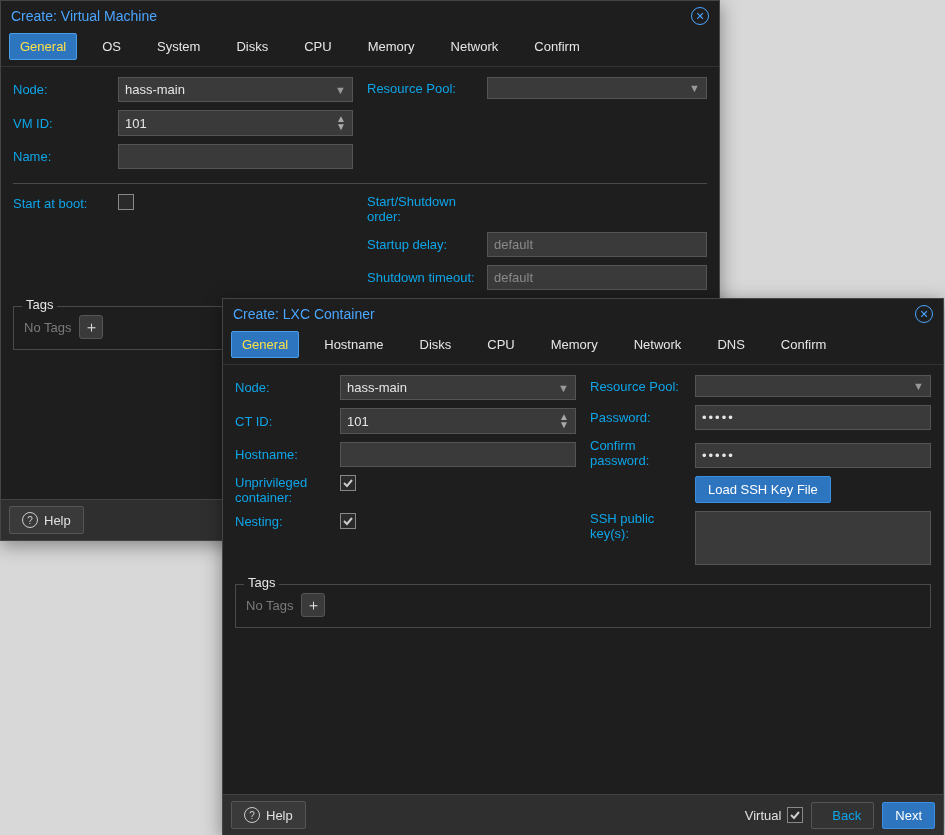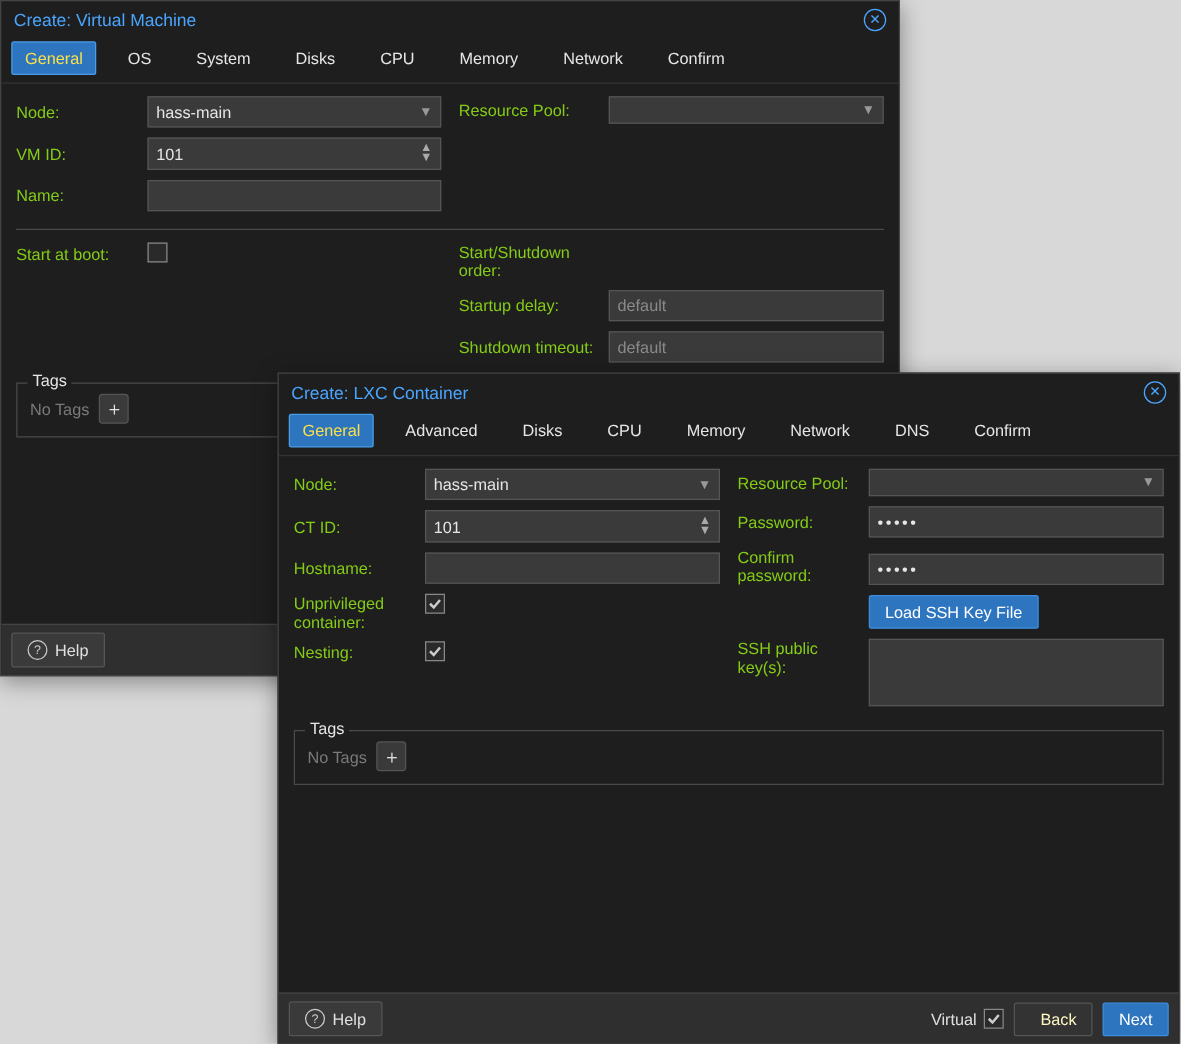--- a/index.html
+++ b/index.html
@@ -89,21 +89,21 @@
   .col {
     flex: 1;
   }
   .row {
     display: flex;
     align-items: center;
     margin-bottom: 8px;
   }
   .row .lbl {
     flex: 0 0 105px;
-    color: #84cc16;
+    color: #0ea5e9;
   }
   .row .ctl {
     flex: 1;
     border-radius: 10px;
   }
   input[type=text], .select, textarea {
     width: 100%;
     box-sizing: border-box;
     background: #3a3a3a;
     border: 1px solid #555;
@@ -203,21 +203,21 @@
     color: #fff;
     border: 1px solid #3c8fe0;
   }
   .btn.dark {
     background: #3a3a3a;
     color: #e0e0e0;
     border: 1px solid #555;
   }
   .btn.dark.disabled {
     background: #333;
-    color: #fef9c3;
+    color: #0ea5e9;
     cursor: default;
     padding-left: 20px;
   }
   .footer {
     display: flex;
     align-items: center;
     padding: 6px 8px;
     background: #2f2f2f;
     border-top: 1px solid #444;
     gap: 8px;
@@ -352,21 +352,21 @@
 </div>
 
 <div class="dialog dialog-lxc">
   <div class="titlebar">
     <div class="title">Create: LXC Container</div>
     <div class="close-x">✕</div>
   </div>
 
   <div class="tabs">
     <div class="tab active">General</div>
-    <div class="tab">Advanced</div>
+    <div class="tab">Hostname</div>
     <div class="tab">Disks</div>
     <div class="tab">CPU</div>
     <div class="tab">Memory</div>
     <div class="tab">Network</div>
     <div class="tab">DNS</div>
     <div class="tab">Confirm</div>
   </div>
 
   <div class="body">
     <div class="two-col">

